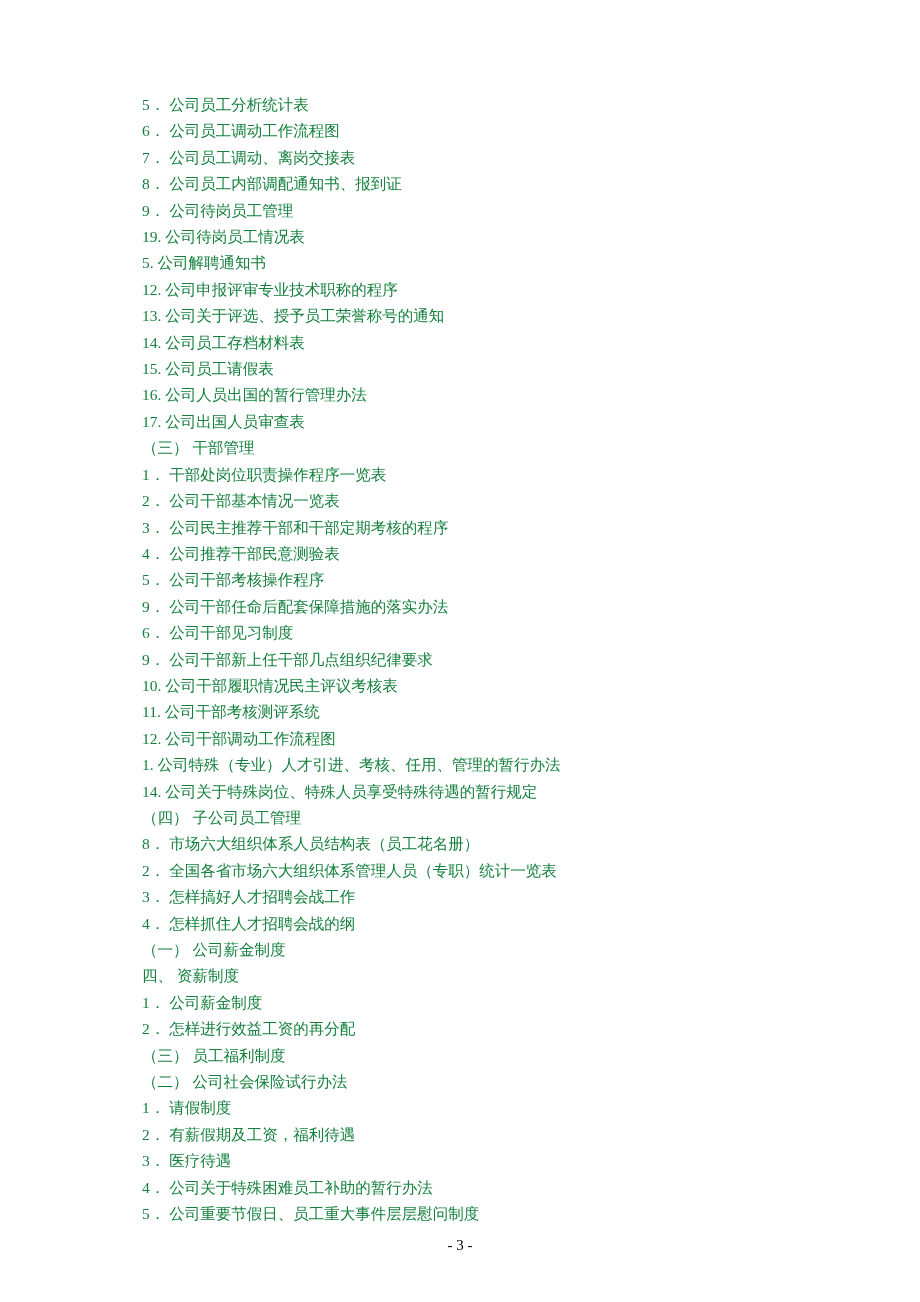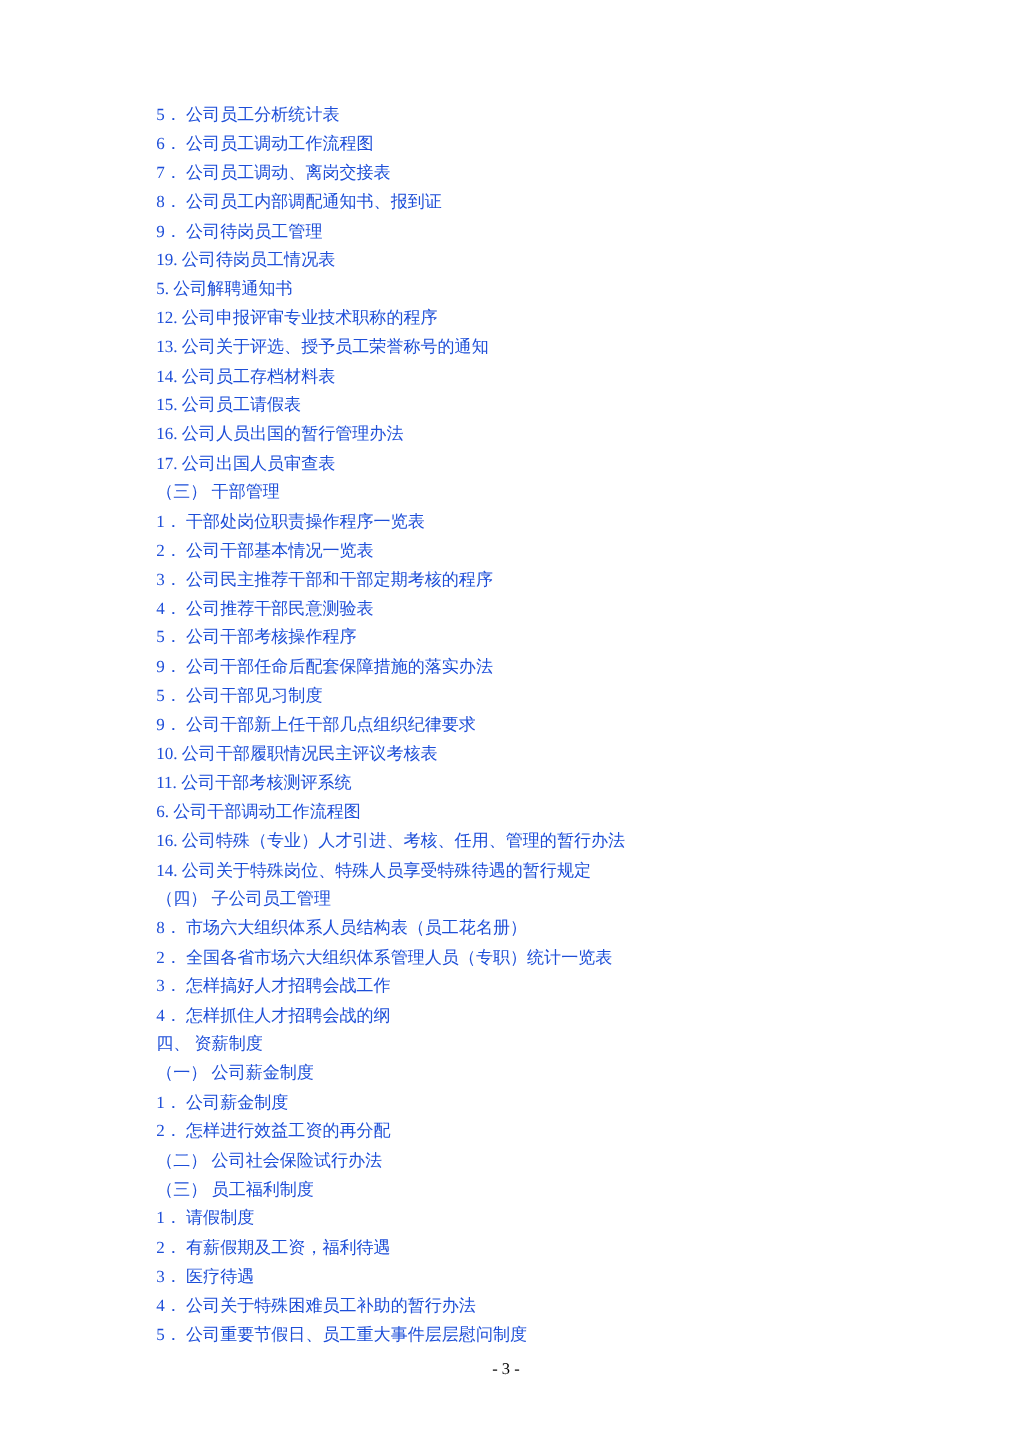--- a/index.html
+++ b/index.html
@@ -13,21 +13,21 @@
       width: 920px;
       height: 1302px;
       position: relative;
     }
     .page {
       padding: 92px 142px 60px 142px;
     }
     .line {
       font-size: 15.5px;
       line-height: 26.4px;
-      color: #1d4ed8;
+      color: #15803d;
       white-space: nowrap;
     }
     .page-number {
       position: absolute;
       bottom: 48px;
       left: 0;
       width: 920px;
       text-align: center;
       font-size: 15px;
       font-family: "Times New Roman", serif;
@@ -52,38 +52,38 @@
       <div class="line">15. 公司员工请假表</div>
       <div class="line">16. 公司人员出国的暂行管理办法</div>
       <div class="line">17. 公司出国人员审查表</div>
       <div class="line">（三） 干部管理</div>
       <div class="line">1． 干部处岗位职责操作程序一览表</div>
       <div class="line">2． 公司干部基本情况一览表</div>
       <div class="line">3． 公司民主推荐干部和干部定期考核的程序</div>
       <div class="line">4． 公司推荐干部民意测验表</div>
       <div class="line">5． 公司干部考核操作程序</div>
       <div class="line">9． 公司干部任命后配套保障措施的落实办法</div>
-      <div class="line">5． 公司干部见习制度</div>
+      <div class="line">6． 公司干部见习制度</div>
       <div class="line">9． 公司干部新上任干部几点组织纪律要求</div>
       <div class="line">10. 公司干部履职情况民主评议考核表</div>
       <div class="line">11. 公司干部考核测评系统</div>
-      <div class="line">6. 公司干部调动工作流程图</div>
-      <div class="line">16. 公司特殊（专业）人才引进、考核、任用、管理的暂行办法</div>
+      <div class="line">12. 公司干部调动工作流程图</div>
+      <div class="line">1. 公司特殊（专业）人才引进、考核、任用、管理的暂行办法</div>
       <div class="line">14. 公司关于特殊岗位、特殊人员享受特殊待遇的暂行规定</div>
       <div class="line">（四） 子公司员工管理</div>
       <div class="line">8． 市场六大组织体系人员结构表（员工花名册）</div>
       <div class="line">2． 全国各省市场六大组织体系管理人员（专职）统计一览表</div>
       <div class="line">3． 怎样搞好人才招聘会战工作</div>
       <div class="line">4． 怎样抓住人才招聘会战的纲</div>
+      <div class="line">（一） 公司薪金制度</div>
       <div class="line">四、 资薪制度</div>
-      <div class="line">（一） 公司薪金制度</div>
       <div class="line">1． 公司薪金制度</div>
       <div class="line">2． 怎样进行效益工资的再分配</div>
+      <div class="line">（三） 员工福利制度</div>
       <div class="line">（二） 公司社会保险试行办法</div>
-      <div class="line">（三） 员工福利制度</div>
       <div class="line">1． 请假制度</div>
       <div class="line">2． 有薪假期及工资，福利待遇</div>
       <div class="line">3． 医疗待遇</div>
       <div class="line">4． 公司关于特殊困难员工补助的暂行办法</div>
       <div class="line">5． 公司重要节假日、员工重大事件层层慰问制度</div>
     </div>
 </div>
 <div class="page-number">- 3 -</div>
 
 </body></html>

